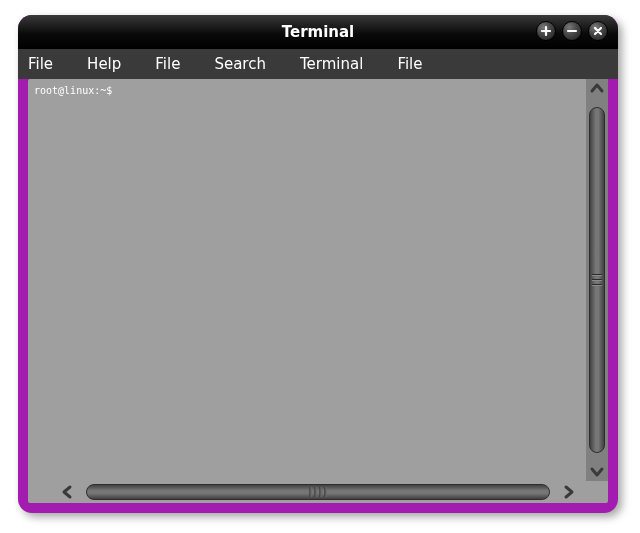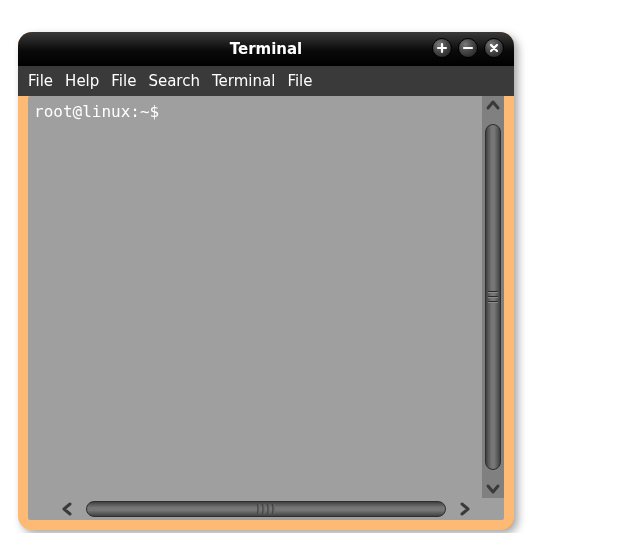--- a/index.html
+++ b/index.html
@@ -11,27 +11,26 @@
       width: 640px;
       height: 533px;
       background: #fff;
       font-family: "DejaVu Sans", Arial, sans-serif;
       position: relative;
     }
     .window {
       position: absolute;
       left: 18px;
       top: 15px;
-      width: 496px;
+      width: 600px;
       height: 498px;
-      background: #fdba74;
+      background: #a21caf;
       border-radius: 14px;
       box-shadow: 4px 4px 8px rgba(0,0,0,0.35);
       overflow: hidden;
-      margin-top: 17px;
     }
     .titlebar {
       height: 34px;
       background: linear-gradient(to bottom, #3a3a3a 0%, #0a0a0a 55%, #000 100%);
       display: flex;
       align-items: center;
       justify-content: center;
       position: relative;
     }
     .title {
@@ -59,21 +58,21 @@
       font-weight: bold;
       cursor: pointer;
     }
     .win-btn svg { display: block; }
     .menubar {
       height: 30px;
       background: #3a3a3a;
       display: flex;
       align-items: center;
       padding: 0 10px;
-      gap: 12px;
+      gap: 34px;
     }
     .menu-item {
       color: #fff;
       font-size: 15px;
       cursor: pointer;
     }
     .content-wrap {
       position: absolute;
       left: 10px;
       right: 10px;
@@ -87,21 +86,21 @@
       left: 0;
       top: 0;
       right: 22px;
       bottom: 22px;
       overflow: hidden;
     }
     .prompt {
       padding: 6px 6px;
       color: #fff;
       font-family: "DejaVu Sans Mono", monospace;
-      font-size: 16px;
+      font-size: 10px;
       white-space: pre;
     }
     
     .vscroll {
       position: absolute;
       right: 0;
       top: 0;
       bottom: 22px;
       width: 22px;
       background: #808080;

